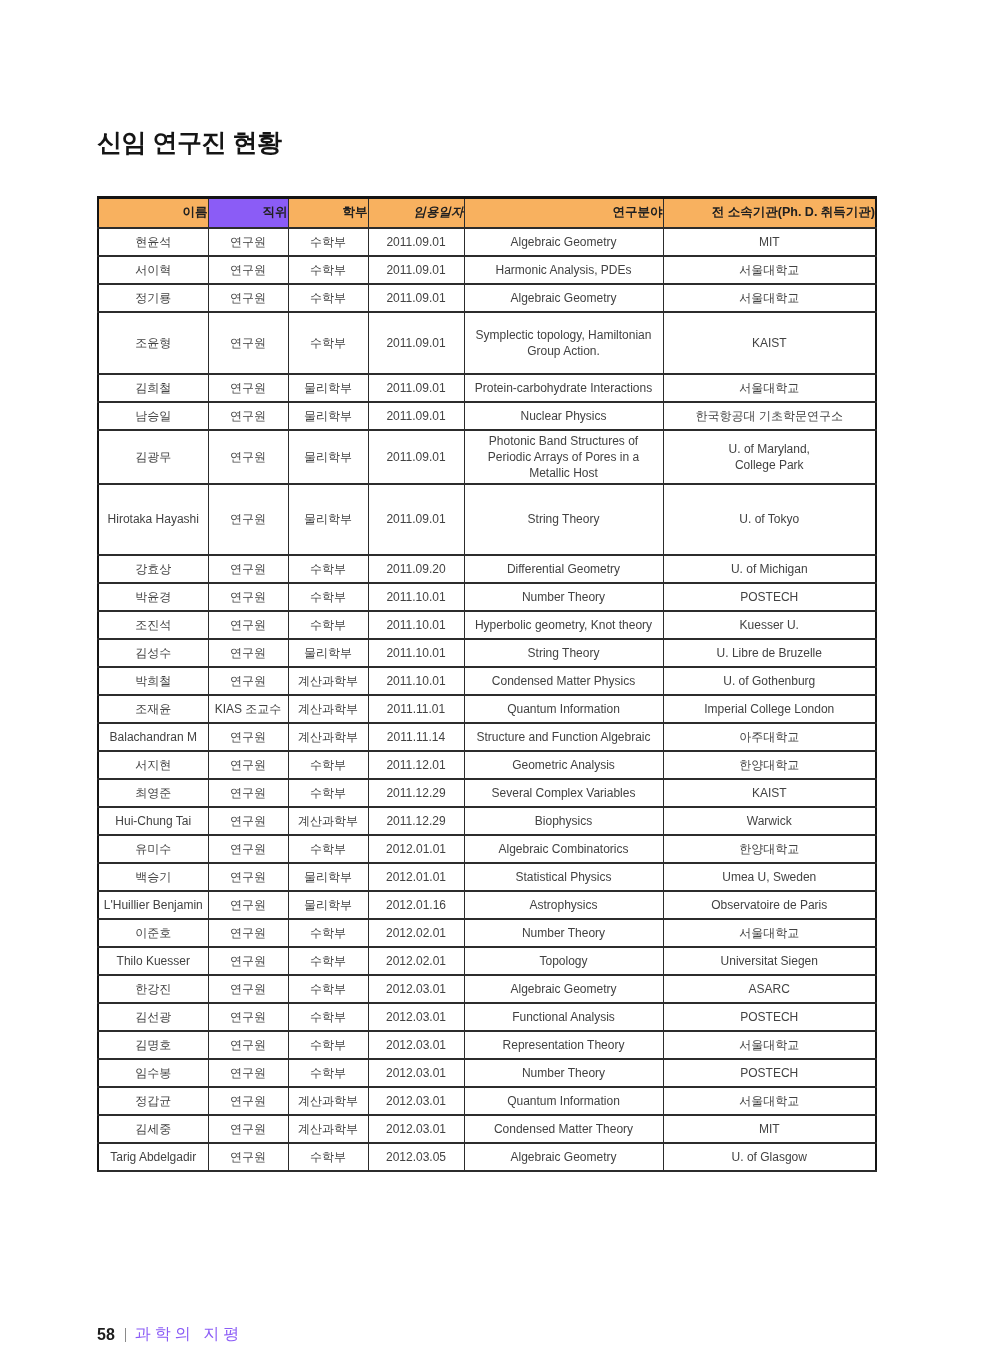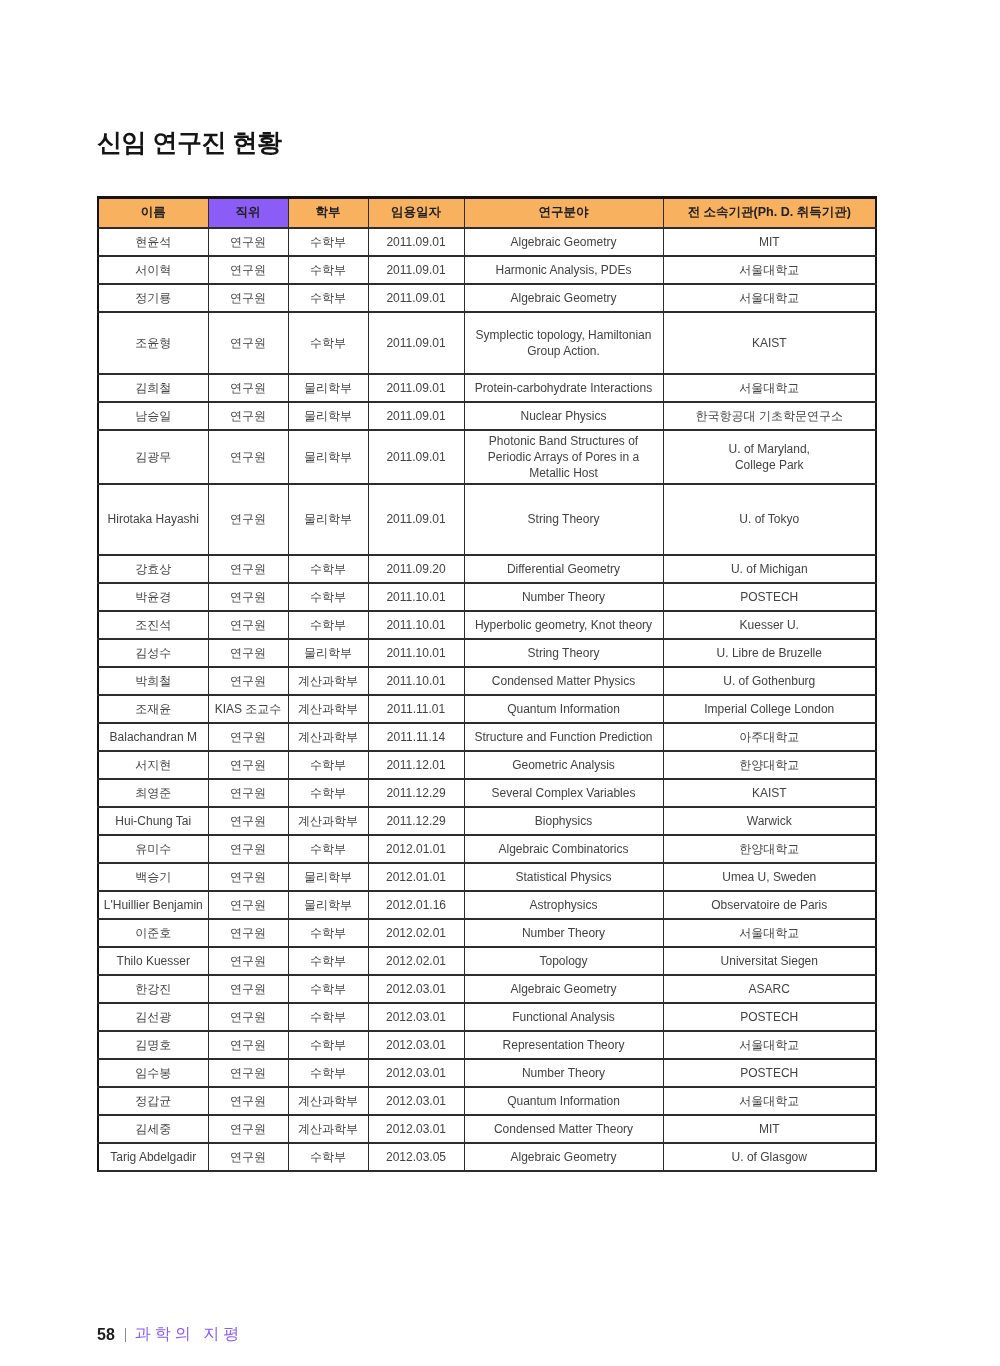--- a/index.html
+++ b/index.html
@@ -38,20 +38,21 @@
     text-align: center;
     vertical-align: middle;
     white-space: pre-line;
     overflow: hidden;
   }
   table.researchers th {
     height: 30px;
     font-size: 12.5px;
     font-weight: bold;
     color: #202020;
+    text-align: right;
   }
   table.researchers td {
     height: 28px;
     padding: 2px 3px;
     font-size: 12px;
     line-height: 16px;
     color: #424242;
   }
   
   table.researchers tbody tr:nth-child(4) td { height: 62px; }
@@ -92,21 +93,21 @@
         <col style="width: 80px;">
         <col style="width: 96px;">
         <col style="width: 199px;">
         <col style="width: 213px;">
       </colgroup>
     <thead>
       <tr>
           <th style="background: rgb(248, 177, 95);">이름</th>
           <th style="background: #8b5cf6;">직위</th>
           <th style="background: rgb(248, 177, 95);">학부</th>
-          <th style="background: rgb(248, 177, 95);">임용일자</th>
+          <th style="background: rgb(248, 177, 95); font-style: italic;">임용일자</th>
           <th style="background: rgb(248, 177, 95); margin-top: 29px;">연구분야</th>
           <th style="background: rgb(248, 177, 95);">전 소속기관(Ph. D. 취득기관)</th>
         </tr>
     </thead>
     <tbody>
         <tr>
           <td>현윤석</td>
           <td>연구원</td>
           <td>수학부</td>
           <td>2011.09.01</td>
@@ -219,21 +220,21 @@
           <td>계산과학부</td>
           <td>2011.11.01</td>
           <td>Quantum Information</td>
           <td>Imperial College London</td>
         </tr>
         <tr>
           <td>Balachandran M</td>
           <td>연구원</td>
           <td>계산과학부</td>
           <td>2011.11.14</td>
-          <td>Structure and Function Prediction</td>
+          <td>Structure and Function Algebraic</td>
           <td>아주대학교</td>
         </tr>
         <tr>
           <td>서지현</td>
           <td>연구원</td>
           <td>수학부</td>
           <td>2011.12.01</td>
           <td>Geometric Analysis</td>
           <td>한양대학교</td>
         </tr>

